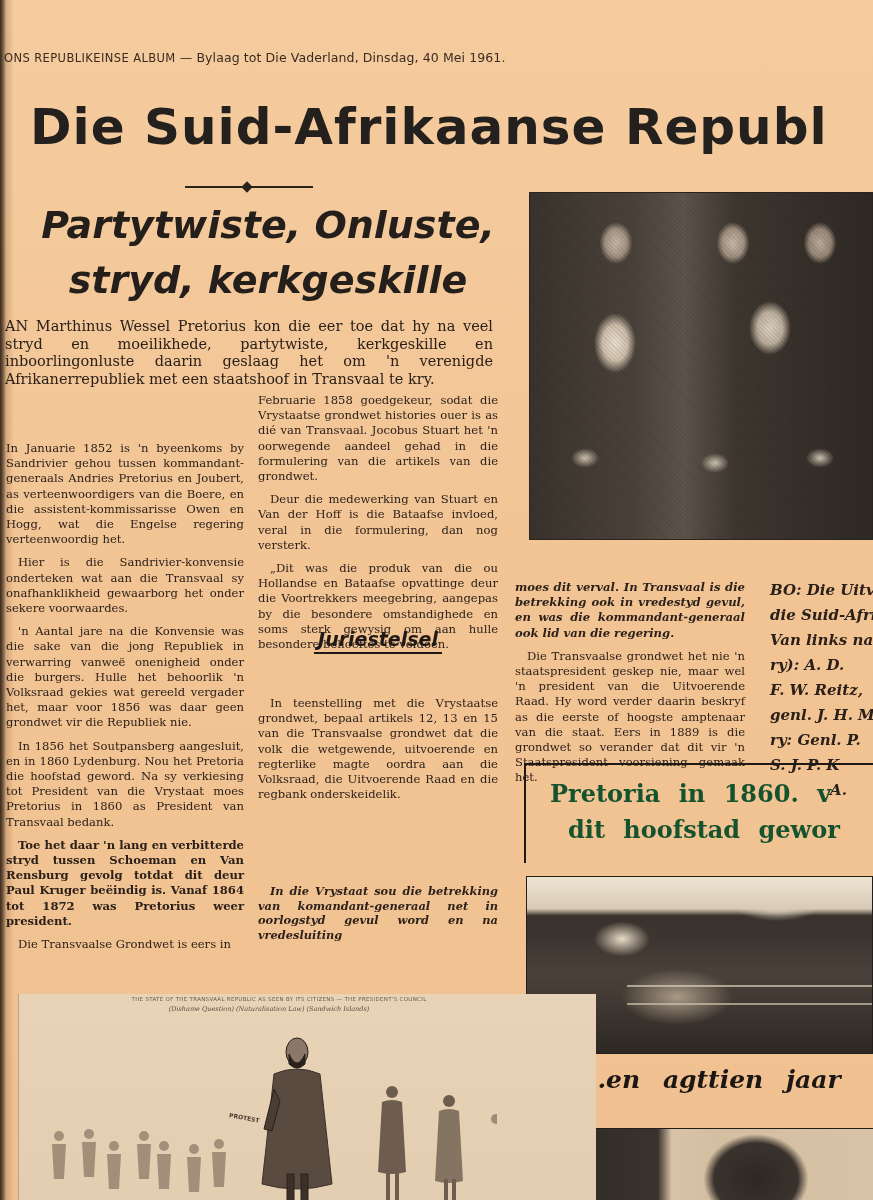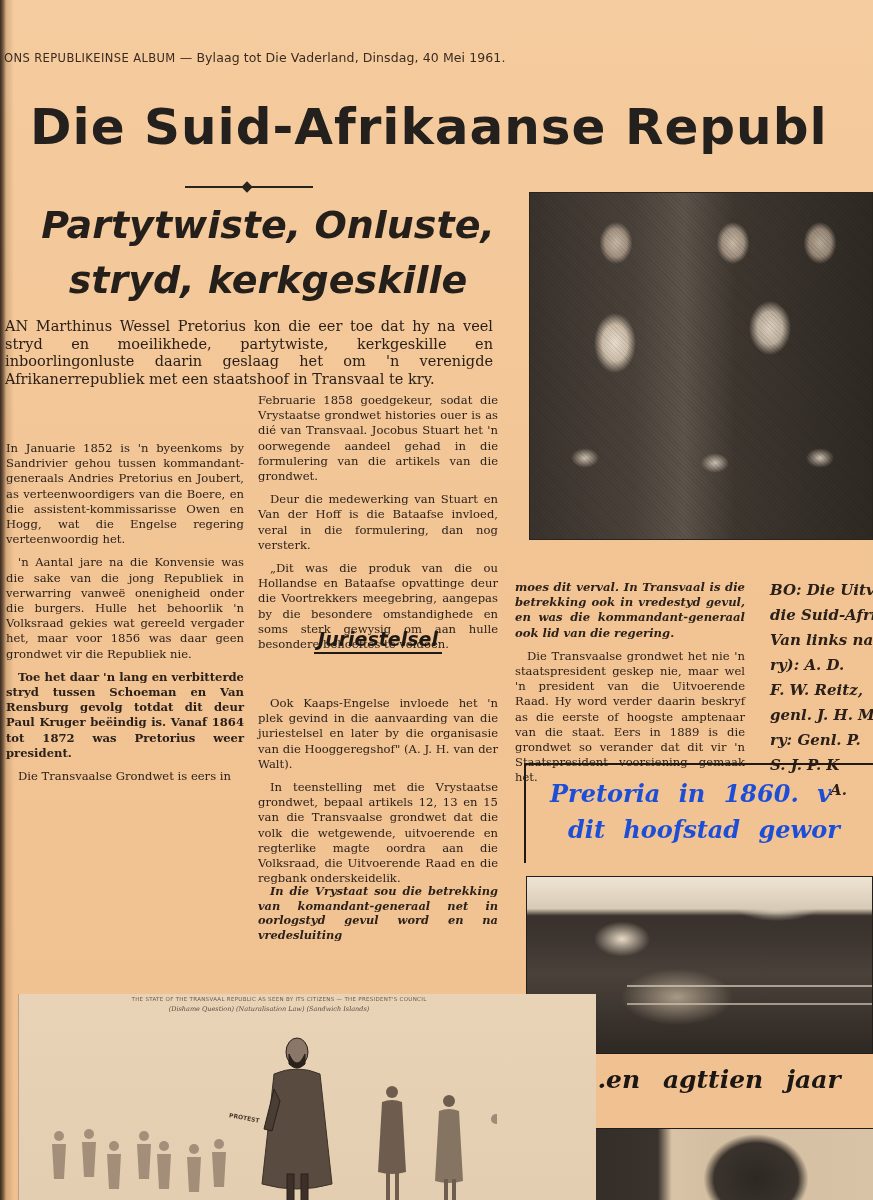--- a/index.html
+++ b/index.html
@@ -100,22 +100,22 @@
     color: #2b2019; white-space: nowrap;
   }
 
   
   .pretoria-box {
     left: 524px; top: 763px; width: 360px; height: 100px;
     border-left: 2px solid #1f1a16; border-top: 2px solid #1f1a16;
   }
   .pretoria-line1, .pretoria-line2 {
     position: absolute; white-space: nowrap;
-    font-family: "DejaVu Serif", serif; font-weight: bold; font-style: italic;
-    font-size: 24px; color: #1d4ed8; word-spacing: 10px;
+    font-family: "DejaVu Serif", serif; font-weight: bold; 
+    font-size: 24px; color: #14532d; word-spacing: 10px;
   }
   .pretoria-line1 { left: 24px; top: 14px; }
   .pretoria-line2 { left: 42px; top: 50px; }
 
   
   .photo-landscape {
     left: 526px; top: 876px; width: 347px; height: 178px;
     background:
       linear-gradient(180deg, #efe4d4 0%, #d8cab5 18%, transparent 22%),
       radial-gradient(ellipse 60px 20px at 250px 30px, #efe3d0 0%, transparent 70%),
@@ -196,37 +196,38 @@
 
 <div class="abs subhead">
   <div>Partytwiste, Onluste,</div>
   <div>stryd, kerkgeskille</div>
 </div>
 
 <div class="abs lead">AN Marthinus Wessel Pretorius kon die eer toe dat hy na veel stryd en moeilikhede, partytwiste, kerkgeskille en inboorlingonluste daarin geslaag het om 'n verenigde Afrikanerrepubliek met een staatshoof in Transvaal te kry.</div>
 
 <div class="abs col col1">
   <p class="noindent">In Januarie 1852 is 'n byeenkoms by Sandrivier gehou tussen kommandant-generaals Andries Pretorius en Joubert, as verteenwoordigers van die Boere, en die assistent-kommissarisse Owen en Hogg, wat die Engelse regering verteenwoordig het.</p>
+  <p>Hier is die Sandrivier-konvensie onderteken wat aan die Transvaal sy onafhanklikheid gewaarborg het onder sekere voorwaardes.</p>
   <p>'n Aantal jare na die Konvensie was die sake van die jong Republiek in verwarring vanweë onenigheid onder die burgers. Hulle het behoorlik 'n Volksraad gekies wat gereeld vergader het, maar voor 1856 was daar geen grondwet vir die Republiek nie.</p>
+  <p>In 1856 het Soutpansberg aangesluit, en in 1860 Lydenburg. Nou het Pretoria die hoofstad geword. Na sy verkiesing tot President van die Vrystaat moes Pretorius in 1860 as President van Transvaal bedank.</p>
   <p class="bold">Toe het daar 'n lang en verbitterde stryd tussen Schoeman en Van Rensburg gevolg totdat dit deur Paul Kruger beëindig is. Vanaf 1864 tot 1872 was Pretorius weer president.</p>
   <p>Die Transvaalse Grondwet is eers in</p>
 </div>
 
 <div class="abs col col2">
   <p class="noindent">Februarie 1858 goedgekeur, sodat die Vrystaatse grondwet histories ouer is as dié van Transvaal. Jocobus Stuart het 'n oorwegende aandeel gehad in die formulering van die artikels van die grondwet.</p>
   <p>Deur die medewerking van Stuart en Van der Hoff is die Bataafse invloed, veral in die formulering, dan nog versterk.</p>
   <p>„Dit was die produk van die ou Hollandse en Bataafse opvattinge deur die Voortrekkers meegebring, aangepas by die besondere omstandighede en soms sterk gewysig om aan hulle besondere behoeftes te voldoen.</p>
 </div>
 
 <div class="abs sec-head">
   <span>Juriestelsel</span>
 </div>
 
 <div class="abs col col2" style="top:696px;">
-  <p>Ook Kaaps-Engelse invloede het 'n plek gevind in die aanvaarding van die juriestelsel en later by die organisasie van die Hooggeregshof" (A. J. H. van der Walt).</p>
   <p>In teenstelling met die Vrystaatse grondwet, bepaal artikels 12, 13 en 15 van die Transvaalse grondwet dat die volk die wetgewende, uitvoerende en regterlike magte oordra aan die Volksraad, die Uitvoerende Raad en die regbank onderskeidelik.</p>
 </div>
 
 <div class="abs col col-vrystaat">
   <p>In die Vrystaat sou die betrekking van komandant-generaal net in oorlogstyd gevul word en na vredesluiting</p>
 </div>
 
 <div class="abs photo-group"></div>
 
 <div class="abs col col3">

